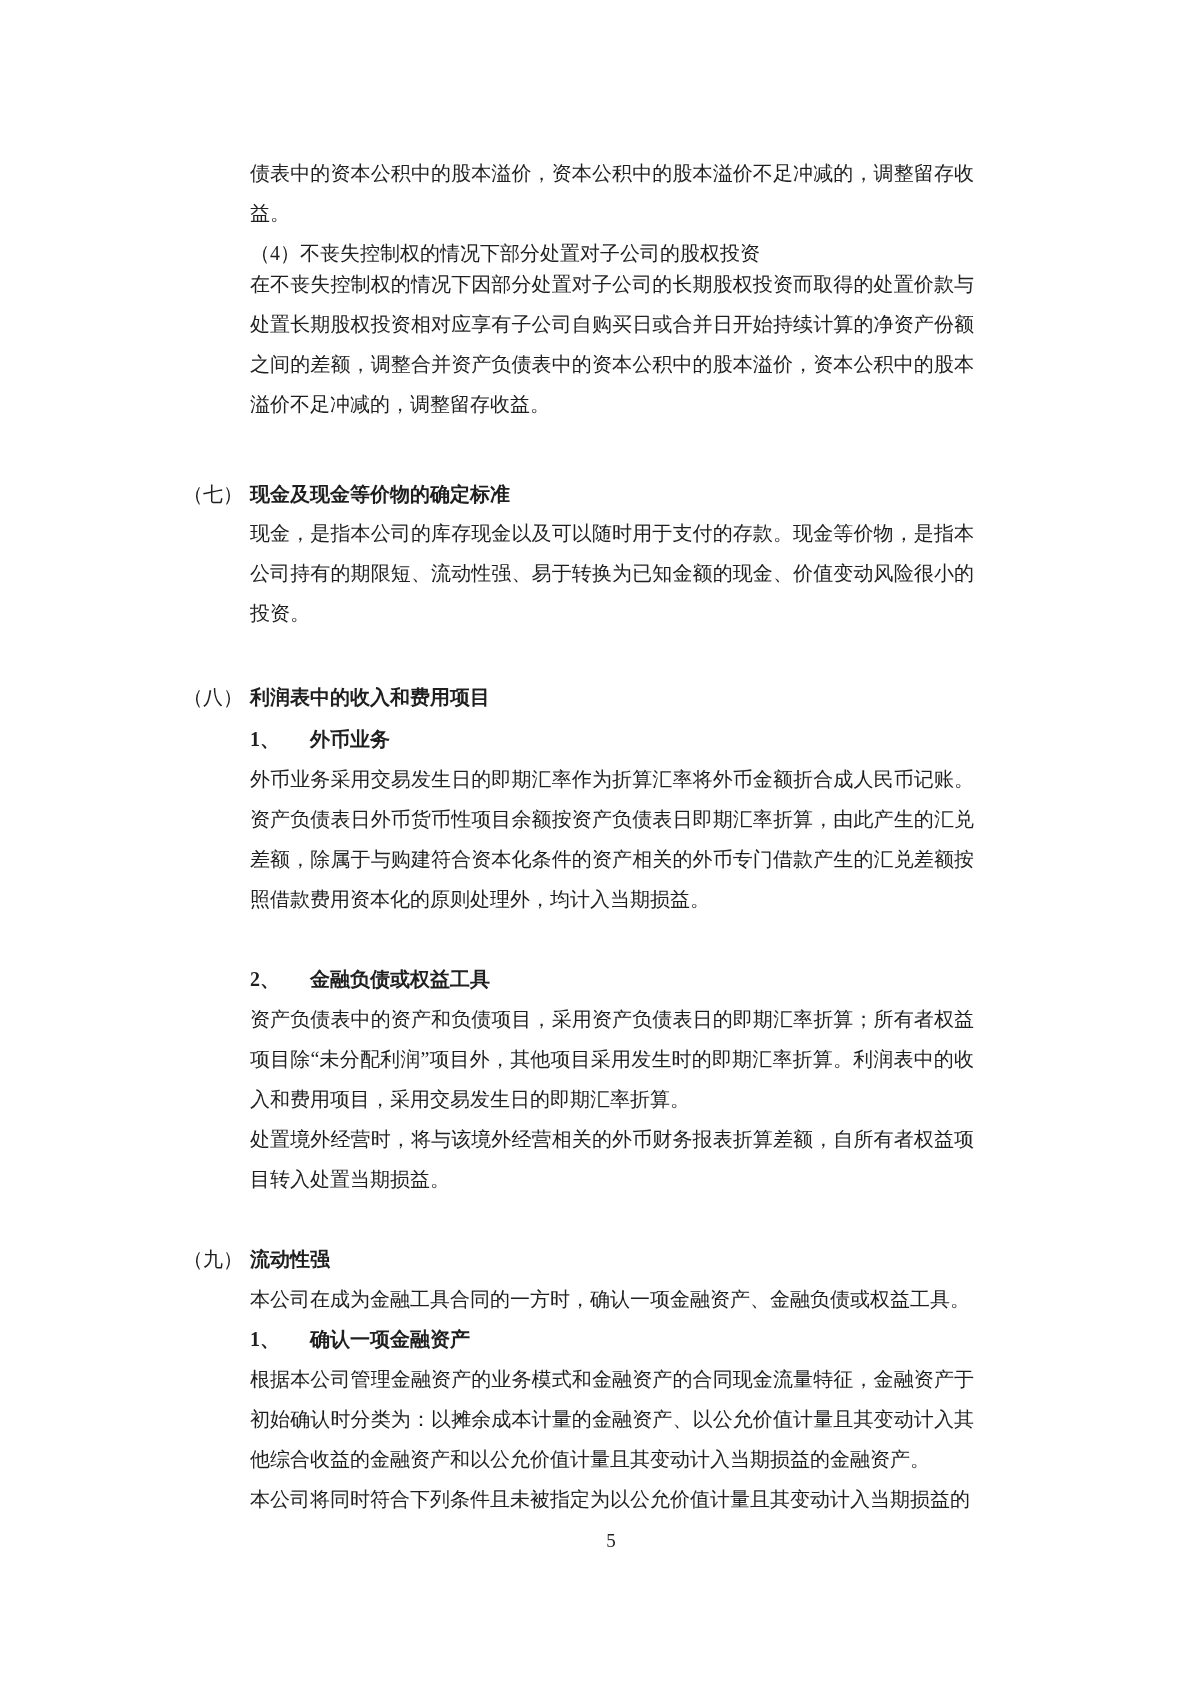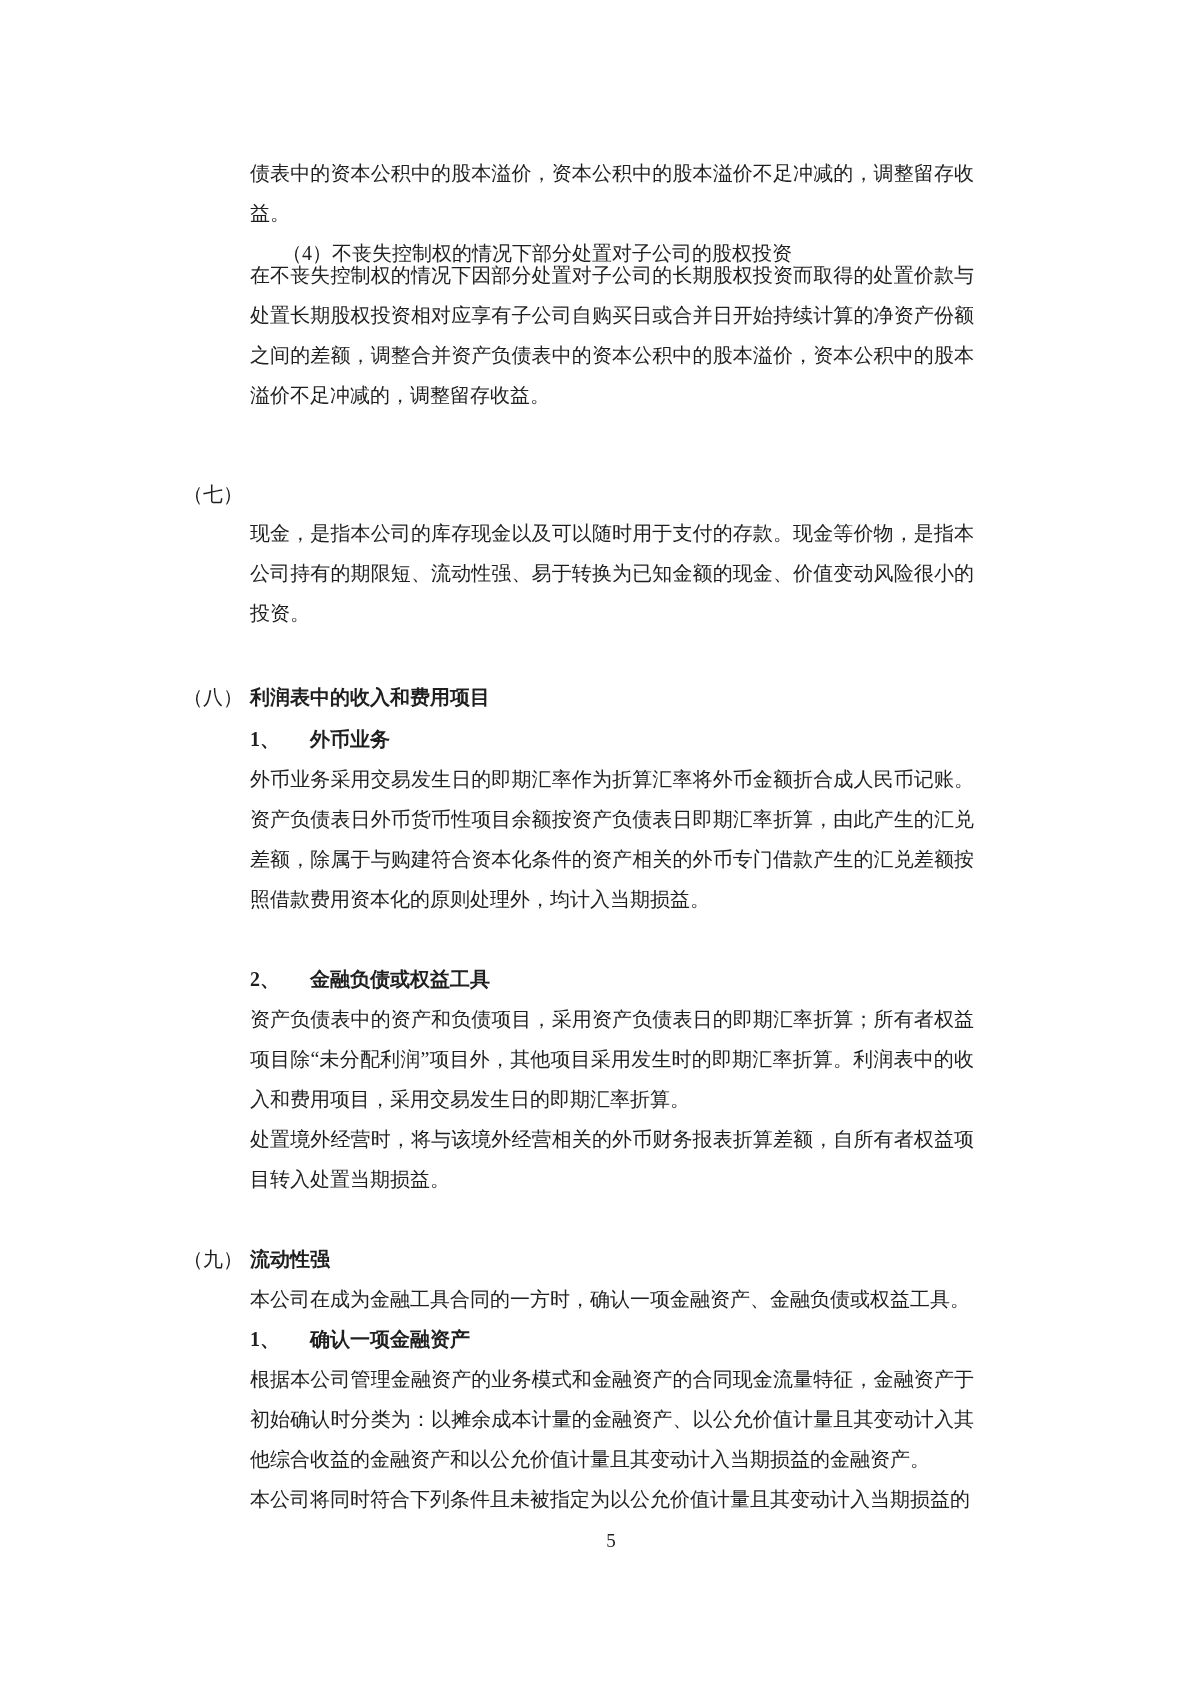--- a/index.html
+++ b/index.html
@@ -20,21 +20,21 @@
   .abs { position: absolute; }
   .body-text {
     left: 250px;
     width: 724px;
     font-size: 20px;
     line-height: 40px;
     text-align: justify;
     text-justify: inter-ideograph;
     letter-spacing: 0;
   }
-  .single-line { text-align: left; margin-left: 32px; }
+  .single-line { text-align: left; }
   .section-heading {
     left: 183px;
     width: 800px;
     font-size: 20px;
     line-height: 40px;
     display: flex;
     align-items: baseline;
   }
   .section-label {
     width: 67px;
@@ -60,21 +60,21 @@
   .page-number {
     left: 250px;
     width: 722px;
     text-align: center;
     font-size: 19px;
     line-height: 30px;
   }
   
   .pos-a  { top: 153px; }
   .pos-b  { top: 233px; }
-  .pos-c  { top: 255px; }
+  .pos-c  { top: 264px; }
   .pos-h7 { top: 474px; }
   .pos-d  { top: 513px; }
   .pos-h8 { top: 677px; }
   .pos-s1 { top: 719px; }
   .pos-e  { top: 759px; }
   .pos-s2 { top: 959px; }
   .pos-f  { top: 999px; }
   .pos-g  { top: 1119px; }
   .pos-h9 { top: 1239px; }
   .pos-h  { top: 1279px; }
@@ -89,20 +89,21 @@
 <div class="page">
 
   <div class="abs body-text pos-a">债表中的资本公积中的股本溢价，资本公积中的股本溢价不足冲减的，调整留存收益。</div>
 
   <div class="abs body-text single-line pos-b">（4）不丧失控制权的情况下部分处置对子公司的股权投资</div>
 
   <div class="abs body-text pos-c">在不丧失控制权的情况下因部分处置对子公司的长期股权投资而取得的处置价款与处置长期股权投资相对应享有子公司自购买日或合并日开始持续计算的净资产份额之间的差额，调整合并资产负债表中的资本公积中的股本溢价，资本公积中的股本溢价不足冲减的，调整留存收益。</div>
 
   <div class="abs section-heading pos-h7">
     <span class="section-label">（七）</span>
+    <span class="section-title">现金及现金等价物的确定标准</span>
   </div>
 
   <div class="abs body-text pos-d">现金，是指本公司的库存现金以及可以随时用于支付的存款。现金等价物，是指本公司持有的期限短、流动性强、易于转换为已知金额的现金、价值变动风险很小的投资。</div>
 
   <div class="abs section-heading pos-h8">
     <span class="section-label">（八）</span>
     <span class="section-title">利润表中的收入和费用项目</span>
   </div>
 
   <div class="abs sub-heading pos-s1">

